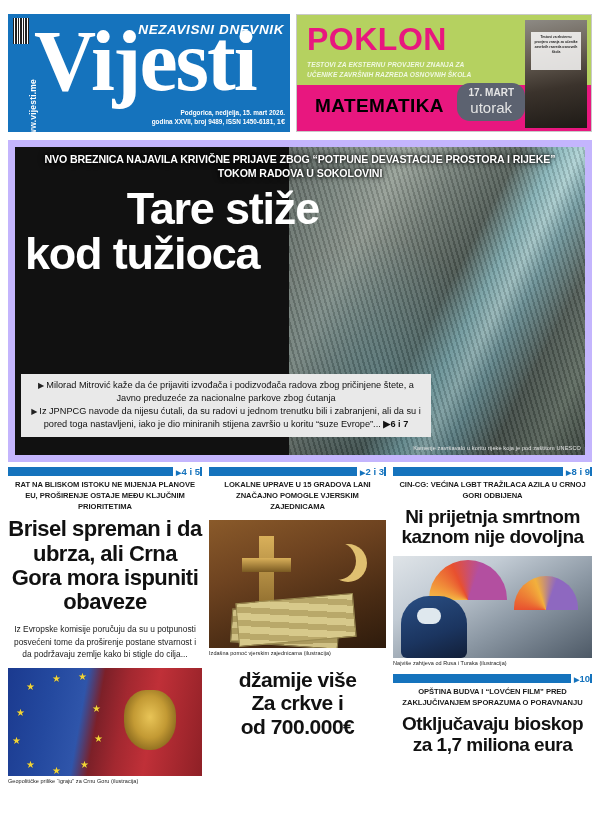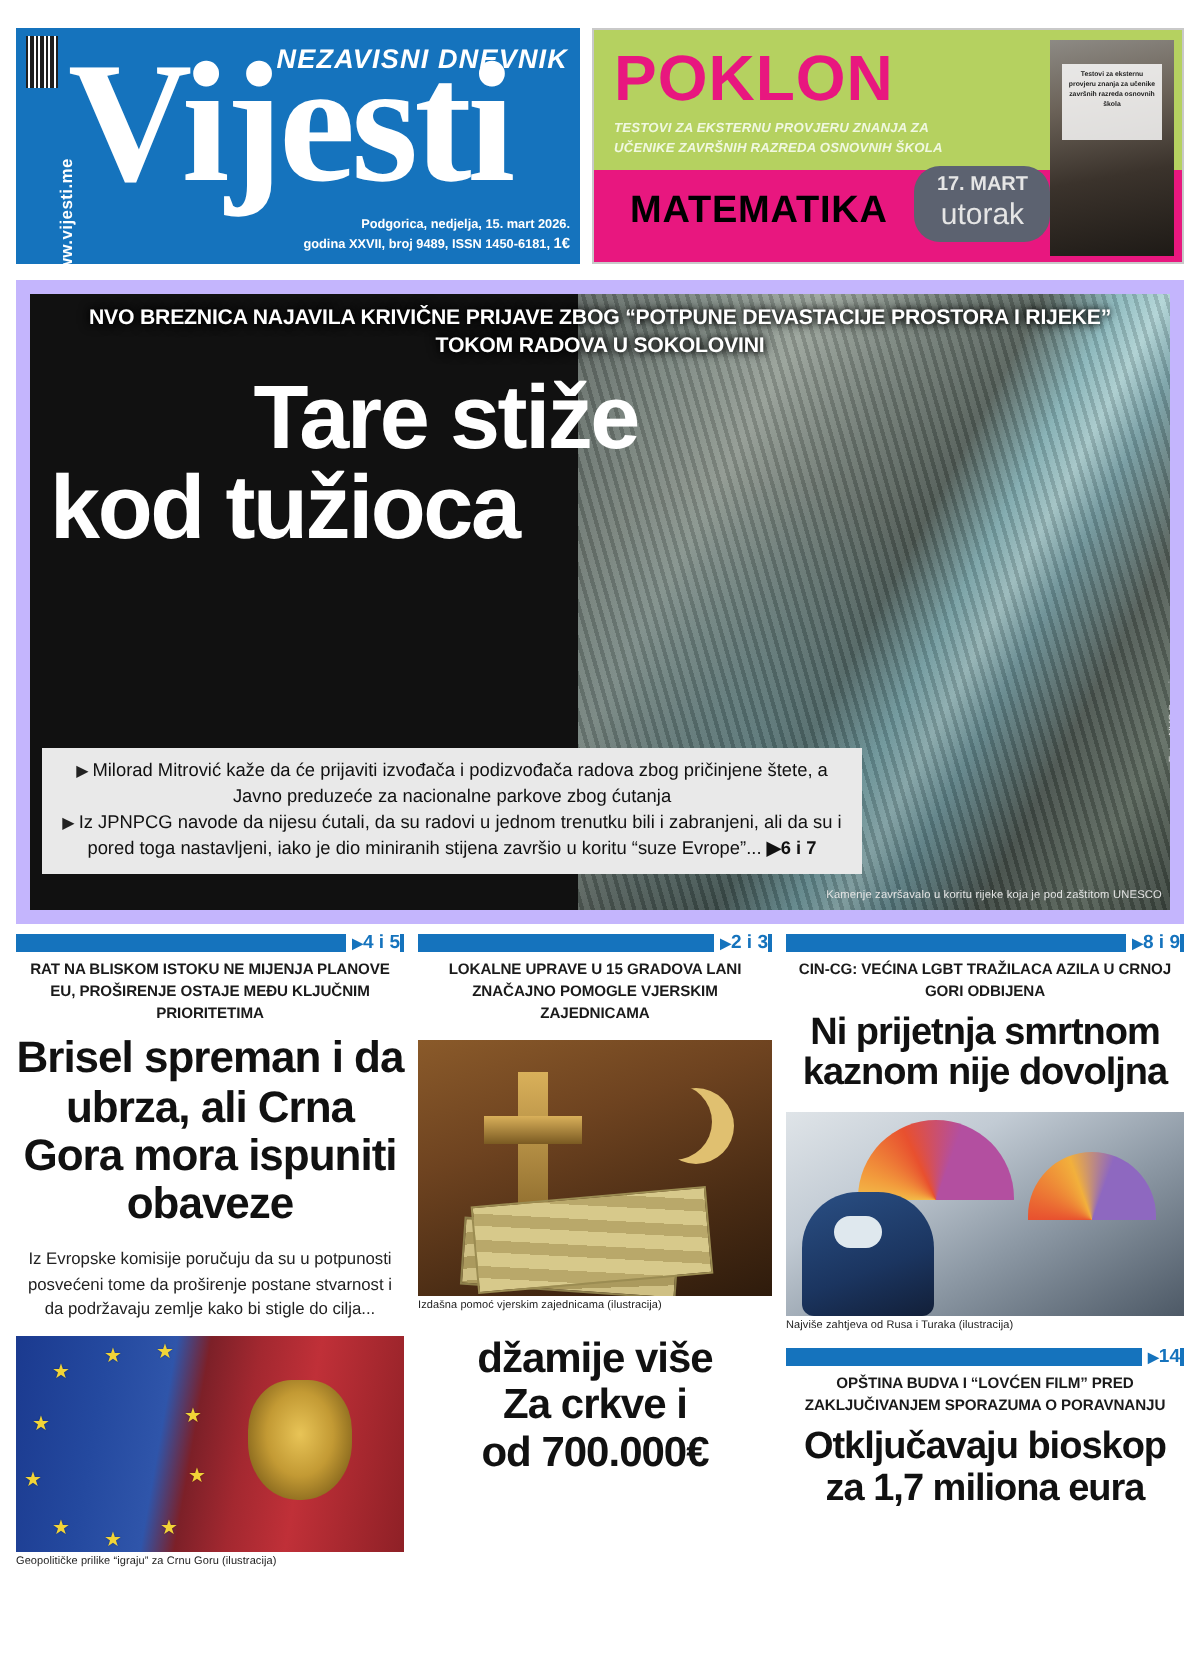--- a/index.html
+++ b/index.html
@@ -598,21 +598,21 @@
         <div class="umb1"></div>
         <div class="umb2"></div>
         <div class="figure"></div>
         <div class="mask"></div>
 
       </div>
       <div class="cap">Najviše zahtjeva od Rusa i Turaka (ilustracija)</div>
 
       <div class="block-gap">
         <div class="pagebar">
-          <span class="pnum"><span class="arw">▶</span><span>14</span></span>
+          <span class="pnum"><span class="arw">▶</span><span>10</span></span>
         </div>
         <div class="kicker">OPŠTINA BUDVA I “LOVĆEN FILM” PRED ZAKLJUČIVANJEM SPORAZUMA O PORAVNANJU</div>
         <div class="headline">Otključavaju bioskop za 1,7 miliona eura</div>
       </div>
     </div>
 
   </div>
 </div>
 
 </body></html>

